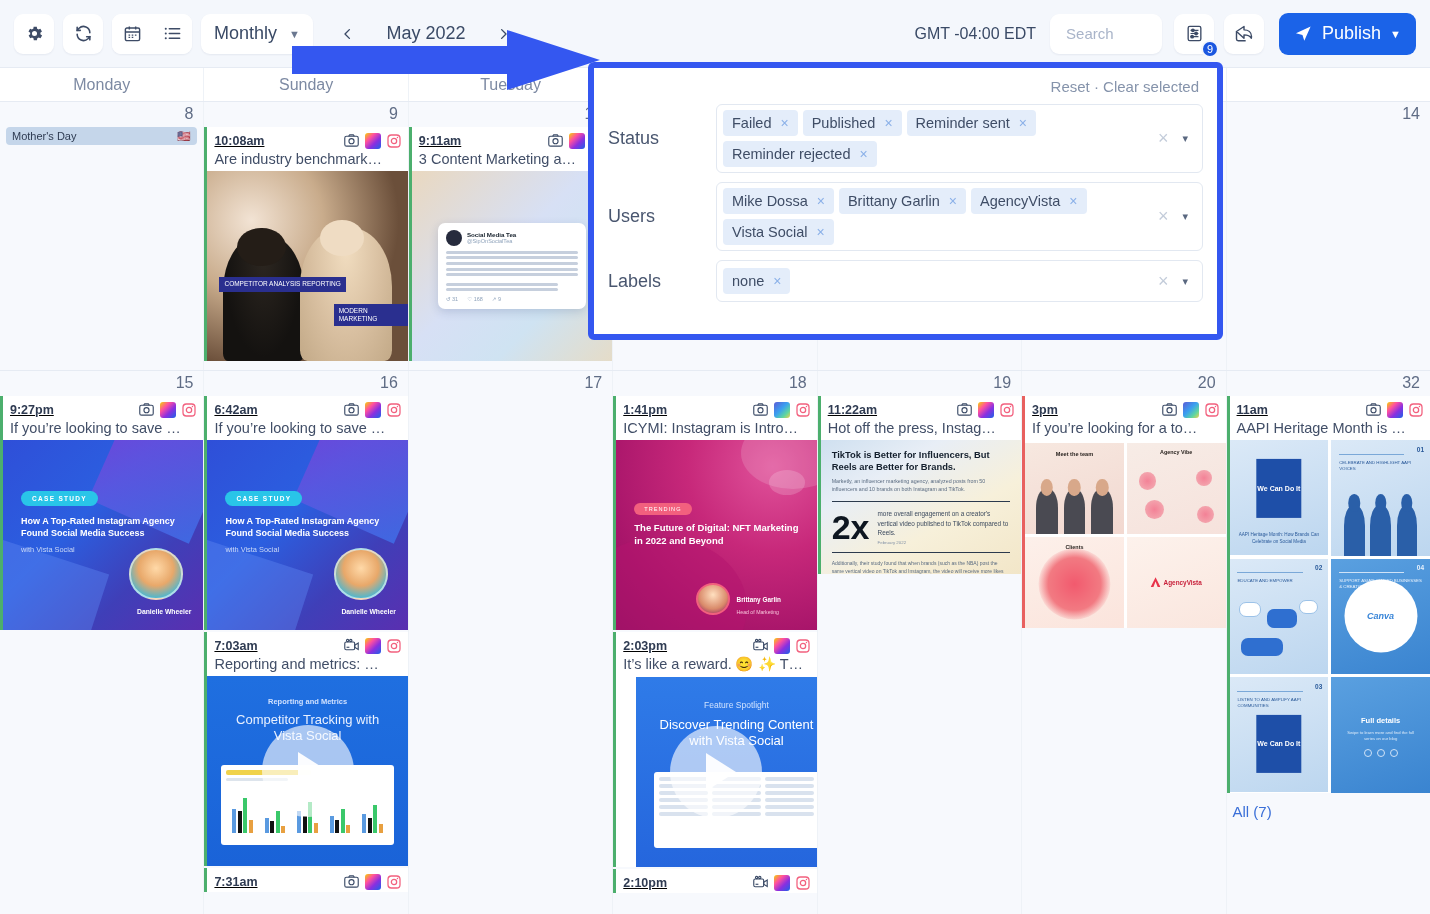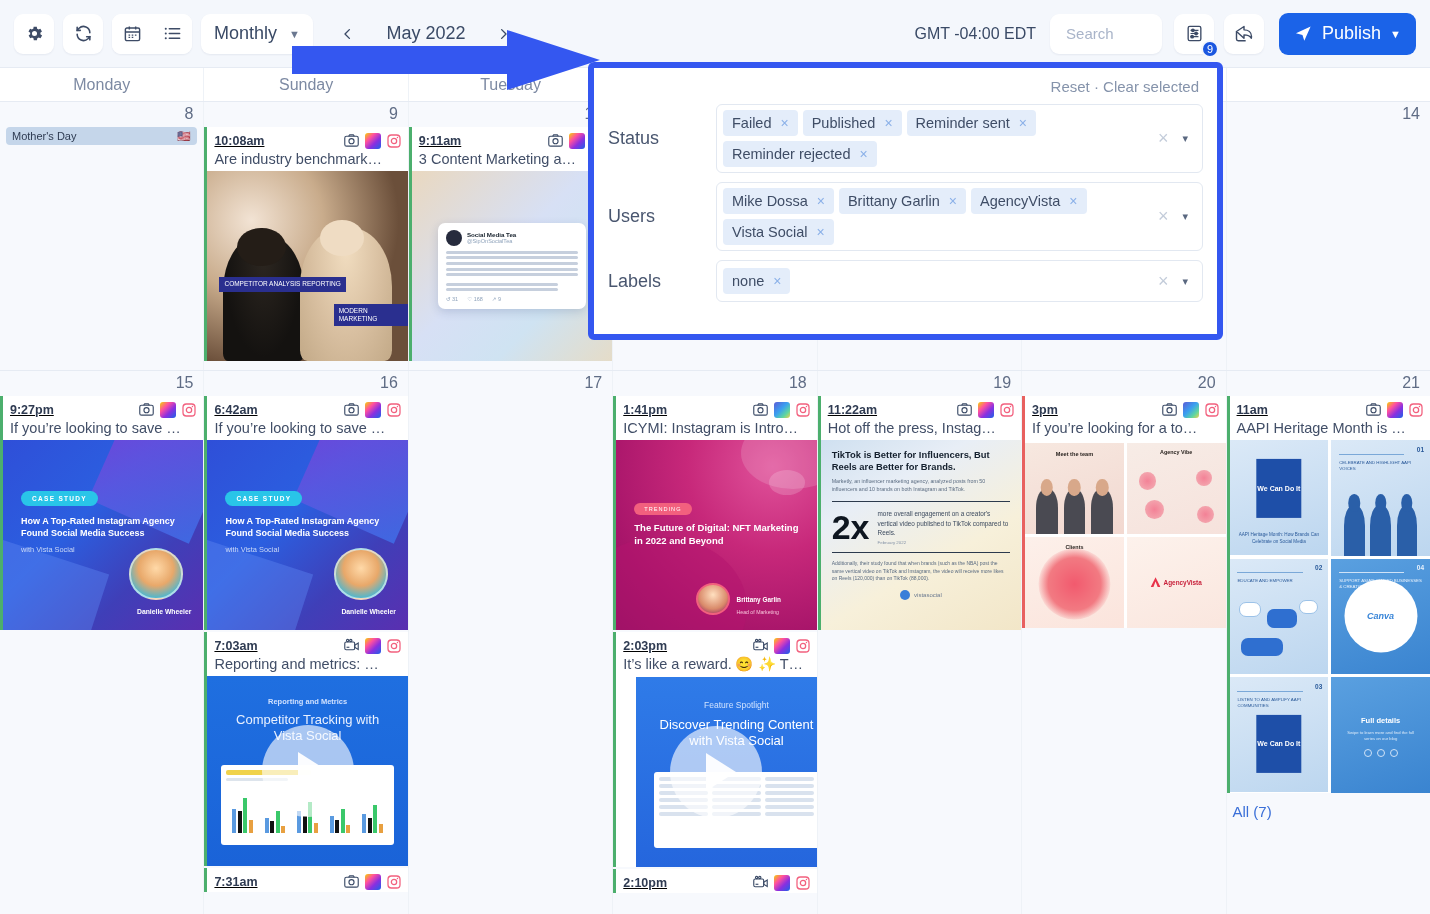--- a/index.html
+++ b/index.html
@@ -819,21 +819,21 @@
               </svg>
               <span class="avatar-sq"></span>
               <svg width="16" height="16" viewBox="0 0 24 24" fill="none" stroke="#f2607e" stroke-width="1.9">
                 <rect x="3" y="3" width="18" height="18" rx="5"></rect>
                 <circle cx="12" cy="12" r="4"></circle>
                 <circle cx="17.2" cy="6.8" r="1.1" fill="#f2607e" stroke="none"></circle>
               </svg>
             </span>
     </div>
     <div class="ptitle">Hot off the press, Instag…</div>
-    <div class="pmedia" style="height:190px;">
+    <div class="pmedia" style="height:134px;">
             <div class="art art-tiktok">
       <div class="tt-h">TikTok is Better for Influencers, But Reels are Better for Brands.</div>
               <div class="tt-p">Marketly, an influencer marketing agency, analyzed posts from 50 influencers and 10 brands on both Instagram and TikTok.</div>
       <div class="tt-rule"></div>
       <div class="tt-mid">
                 <div class="tt-2x">2x</div>
       <div>
                   <div class="tt-mtext">more overall engagement on a creator's vertical video published to TikTok compared to Reels.</div>
                   <div class="tt-date">February 2022</div>
                 </div>
@@ -898,21 +898,21 @@
                     <i></i>
                     <span>AgencyVista</span>
                   </div>
                 </div>
               </div>
             </div>
           </div>
         </div>
       </div>
       <div class="daycell">
-        <div class="daynum">21</div>
+        <div class="daynum">32</div>
         <div class="post">
     <div class="post-head">
       <span class="ptime">11am</span>
       <span class="pspace"></span>
       <span class="picons">
               <svg width="17" height="17" viewBox="0 0 24 24" fill="none" stroke="#3a4a66" stroke-width="1.6">
                 <rect x="2.5" y="6" width="19" height="14" rx="2.5"></rect>
                 <circle cx="12" cy="13" r="3.6"></circle>
                 <path d="M8 6l1.4-2h5.2L16 6"></path>
               </svg>

